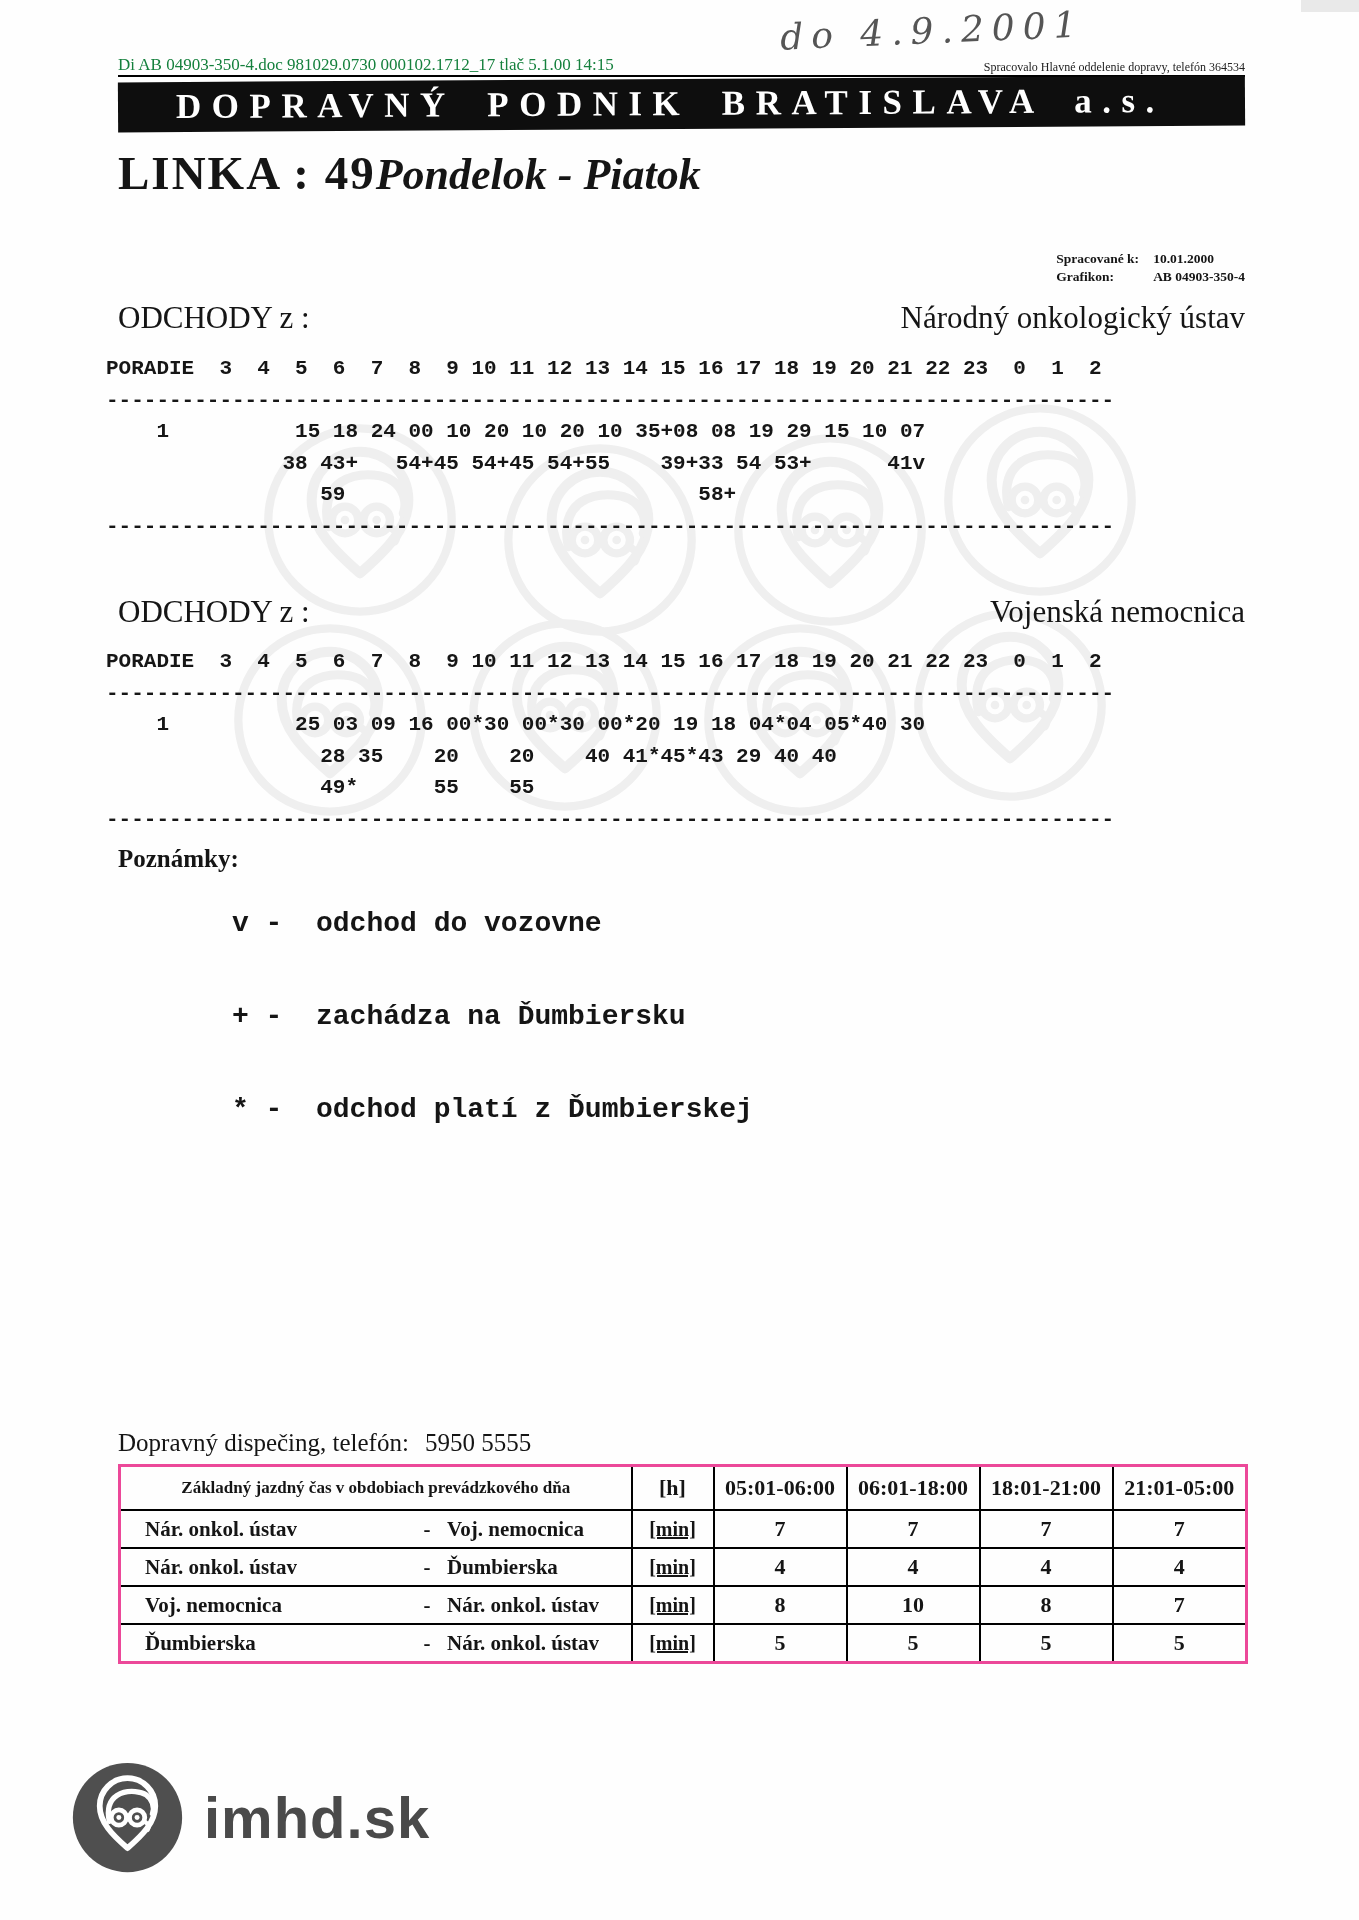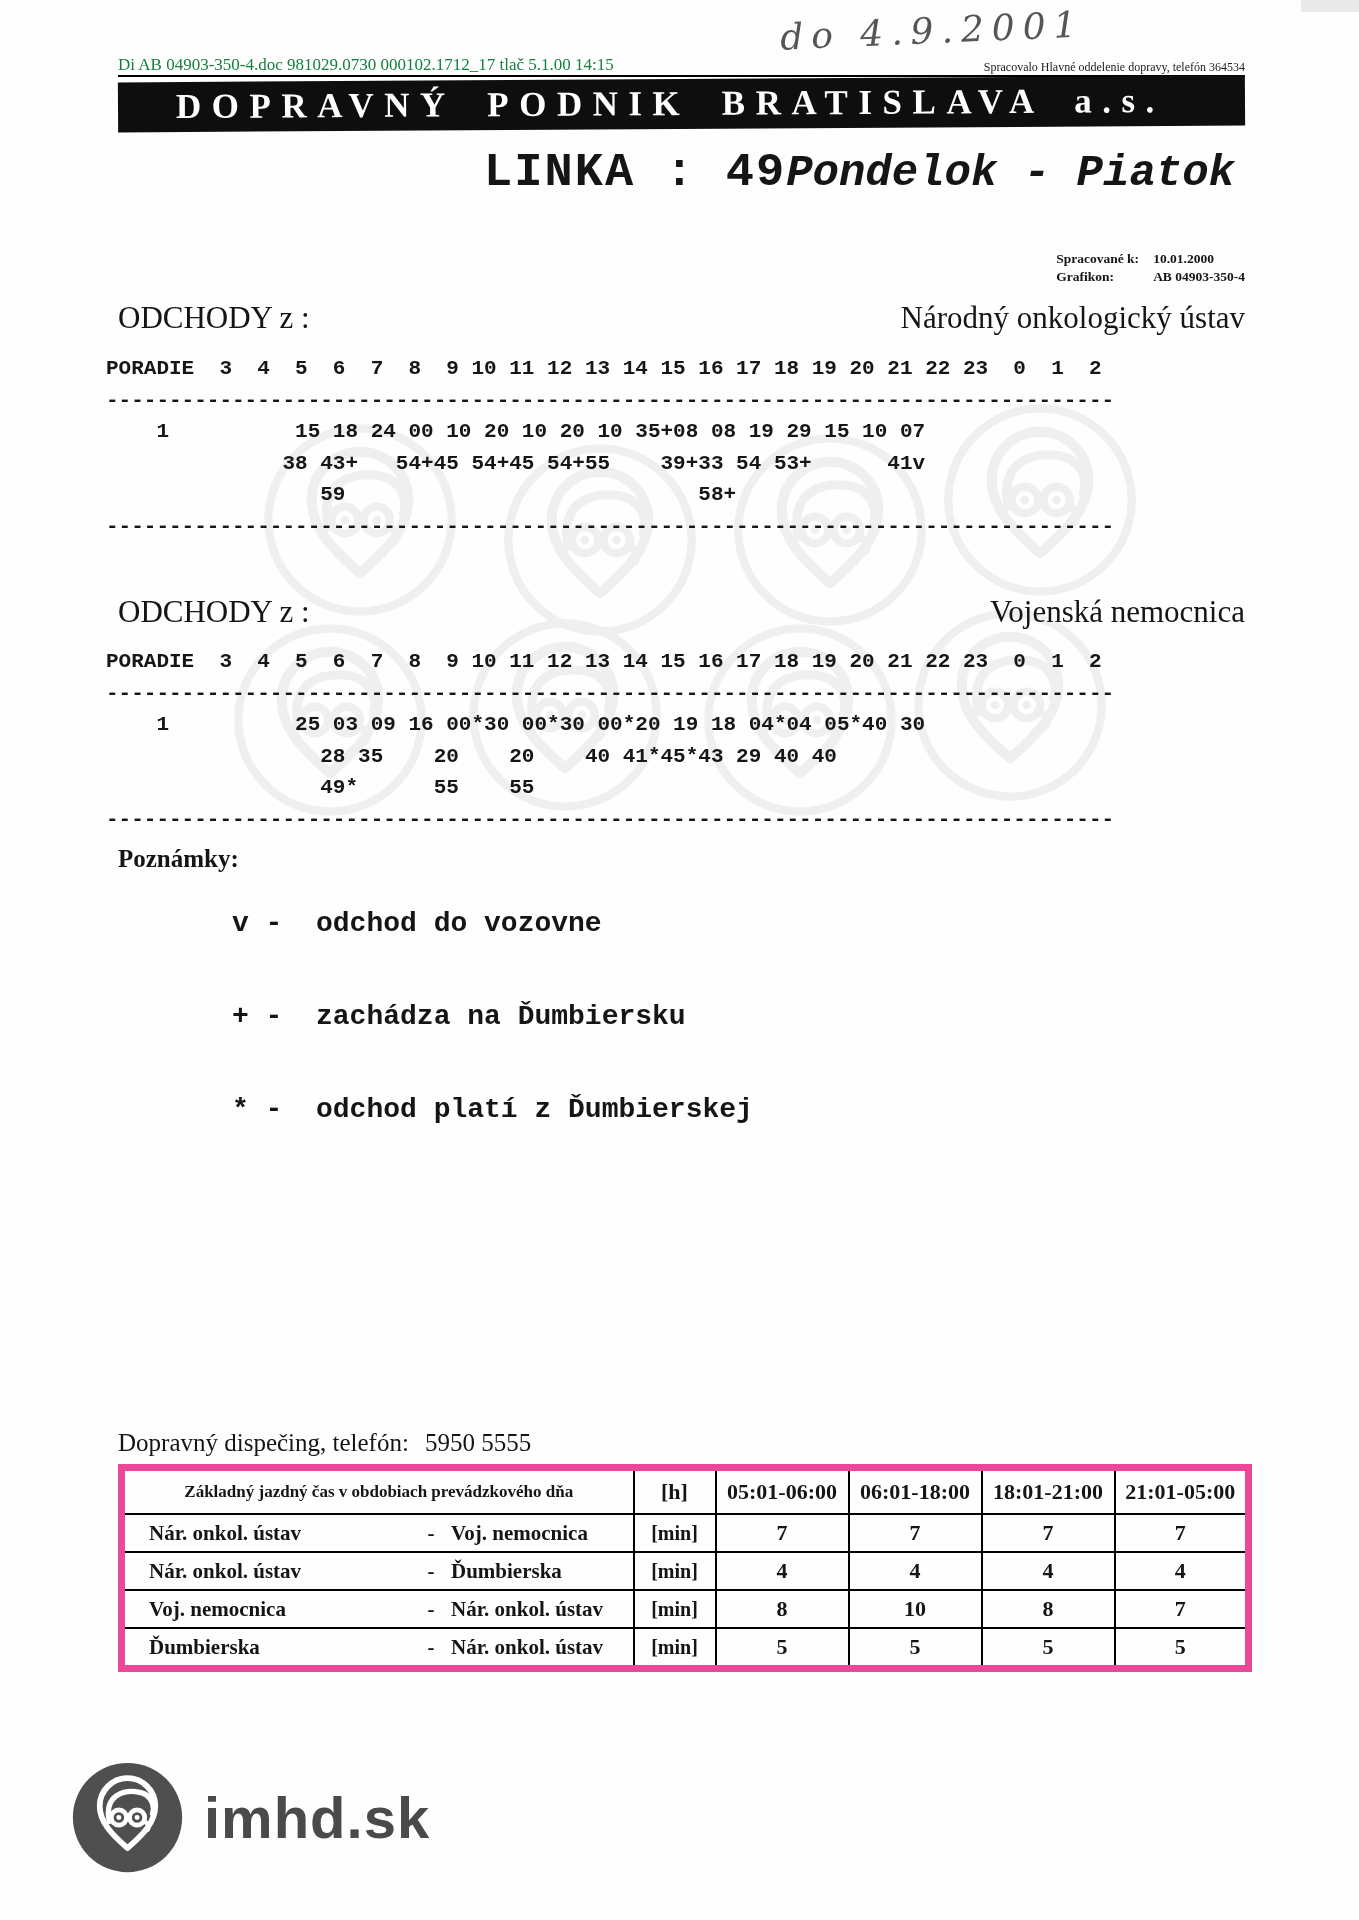--- a/index.html
+++ b/index.html
@@ -19,22 +19,22 @@
   .meta-left{font-size:17px;color:#15803d;}
   .meta-right{font-size:12px;color:#222;}
 
   .rule{position:absolute;left:118px;top:75px;width:1127px;height:2px;background:#000;}
 
   .banner{position:absolute;left:118px;top:79px;width:1127px;height:50px;background:#0e0e0e;
     display:flex;align-items:center;padding-left:58px;box-sizing:border-box;
     transform:rotate(-0.35deg);}
   .banner span{color:#fff;font-weight:bold;font-size:35px;letter-spacing:0.30em;word-spacing:0.35em;}
 
-  .linka-row{position:absolute;left:108px;top:146px;width:1127px;display:flex;
-    justify-content:flex-end;align-items:baseline;font-family:Liberation Mono, monospace;}
+  .linka-row{position:absolute;left:118px;top:146px;width:1127px;display:flex;
+    justify-content:flex-start;align-items:baseline;}
   .linka{font-weight:bold;font-size:47px;letter-spacing:2px;}
   .days{font-weight:bold;font-style:italic;font-size:44px;}
 
   .processed{position:absolute;right:114px;top:250px;display:grid;
     grid-template-columns:auto auto;column-gap:14px;row-gap:1px;
     font-weight:bold;font-size:13.5px;line-height:17px;}
 
   .sec{position:absolute;left:118px;width:1127px;display:flex;justify-content:space-between;
     align-items:baseline;font-weight:normal;font-size:31px;}
   .sec1{top:300px;} .sec2{top:594px;}
@@ -44,29 +44,29 @@
     font-size:21px;line-height:31.5px;white-space:pre;color:#161616;}
   .pre1{top:353px;} .pre2{top:646px;}
 
   .notes-label{position:absolute;left:118px;top:845px;font-weight:bold;font-size:25px;}
   .notes-items{position:absolute;left:232px;top:846px;font-weight:bold;font-size:28px;line-height:31px;white-space:pre;font-family:Liberation Mono, monospace;}
 
   .dispatch{position:absolute;left:118px;top:1429px;font-size:25px;}
   .dispatch .phone{margin-left:16px;}
 
   table.tt{position:absolute;left:118px;top:1464px;width:1127px;border-collapse:collapse;
-    border:7px solid #ec4899;table-layout:fixed;}
+    border:3px solid #ec4899;table-layout:fixed;}
   table.tt th,table.tt td{border:2px solid #000;padding:0;vertical-align:middle;}
   th.main{font-size:17px;font-weight:bold;text-align:center;height:42px;}
   th.hcol,th.time{font-size:22px;font-weight:bold;text-align:center;}
   td.route-cell{height:36px;}
   .route-wrap{display:flex;align-items:center;padding-left:24px;font-weight:bold;font-size:21px;}
   .route-from{width:262px;}
   .route-sep{width:40px;text-align:center;}
-  td.unit{font-size:20px;font-weight:bold;text-align:center;}
+  td.unit{font-size:20px;font-weight:bold;text-align:center;text-decoration:underline;}
   td.val{font-size:22px;font-weight:bold;text-align:center;}
 
   .footer{position:absolute;left:70px;top:1760px;display:flex;align-items:center;gap:19px;text-align:center;}
   .brand{font-family:"Liberation Sans",sans-serif;font-weight:bold;font-size:58px;
     color:#4a4a4a;letter-spacing:1px;}
 </style>
 </head>
 <body>
 
 <div class="page">

